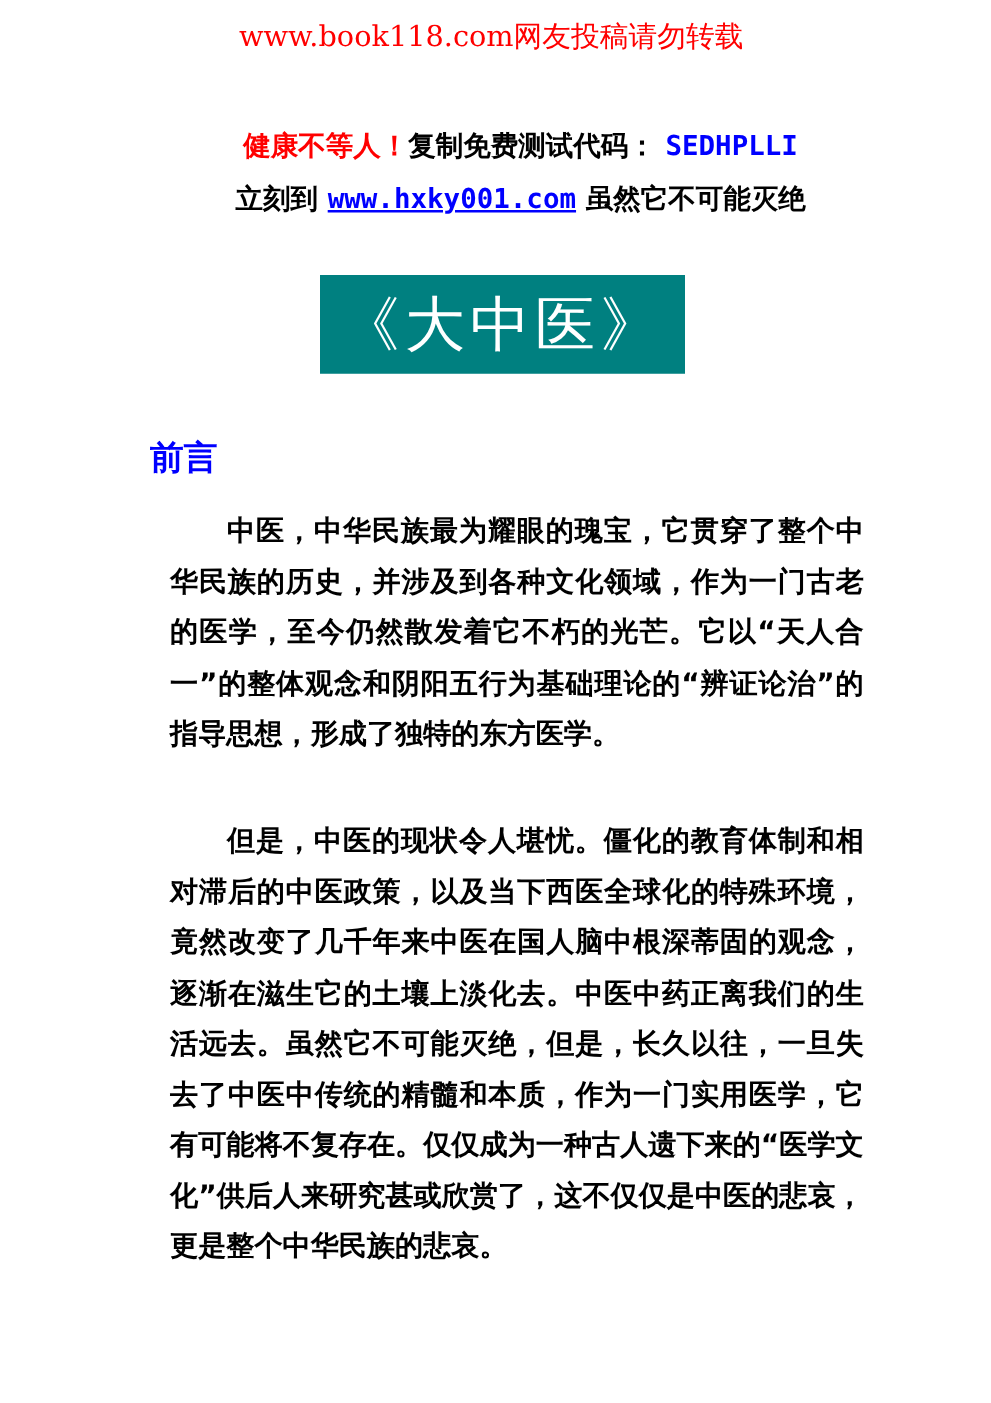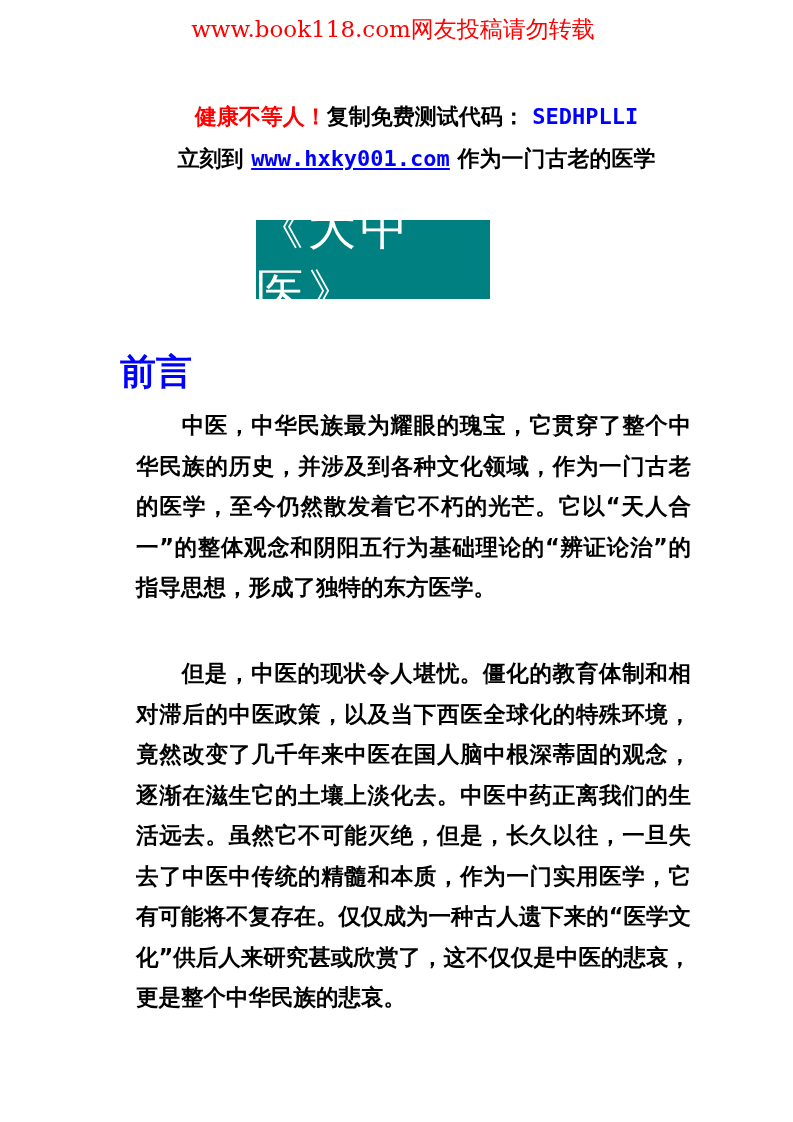--- a/index.html
+++ b/index.html
@@ -17,30 +17,30 @@
     .promo-1 { top: 102px; }
     .promo-2 { top: 144px; }
     .red { color: #ff0000; }
     .blue-code { color: #0000ff; font-family: "DejaVu Sans Mono", "Liberation Mono", monospace; }
     .link {
       color: #0000ff; text-decoration: underline;
       font-family: "DejaVu Sans Mono", "Liberation Mono", monospace;
       font-weight: bold;
     }
     .title-box {
-      position: absolute; left: 256px; top: 220px; width: 234px; height: 79px;
+      position: absolute; left: 256px; top: 220px; width: 292px; height: 79px;
       background: #008080; color: #ffffff;
       display: flex; align-items: center; justify-content: center;
       font-family: "DejaVu Serif", "Liberation Serif", serif;
       font-size: 48px; letter-spacing: 4px;
     }
     .section-heading {
       position: absolute; left: 120px; top: 348px;
       color: #0000ff; font-family: "DejaVu Sans", "Liberation Sans", sans-serif;
-      font-size: 36px; font-weight: bold;
+      font-size: 27px; font-weight: bold;
     }
     .para {
       position: absolute; left: 120px; width: 555px;
       font-family: "DejaVu Sans", "Liberation Sans", sans-serif;
       font-size: 22.5px; font-weight: bold; color: #000;
       line-height: 40.5px; text-align: justify; margin: 16px;
     }
     .para-1 { top: 389px; }
     .para-2 { top: 637px; }
     .indent { display: inline-block; width: 45px; }
@@ -51,21 +51,21 @@
 <div class="watermark">www.book118.com网友投稿请勿转载</div>
 
 <div class="promo promo-1">
   <span class="red">健康不等人！</span><span>复制免费测试代码：</span>
   <span class="blue-code">SEDHPLLI</span>
 </div>
 
 <div class="promo promo-2">
   <span>立刻到</span>
   <a class="link">www.hxky001.com</a>
-  <span>作为一门古老的医学</span>
+  <span>虽然它不可能灭绝</span>
 </div>
 
 <div class="title-box">
   <span>《大中医》</span>
 </div>
 
 <div class="section-heading">前言</div>
 
 <p class="para para-1"><span class="indent"></span><span>中医，中华民族最为耀眼的瑰宝，它贯穿了整个中华民族的历史，并涉及到各种文化领域，作为一门古老的医学，至今仍然散发着它不朽的光芒。它以“天人合一”的整体观念和阴阳五行为基础理论的“辨证论治”的指导思想，形成了独特的东方医学。</span></p>
 

